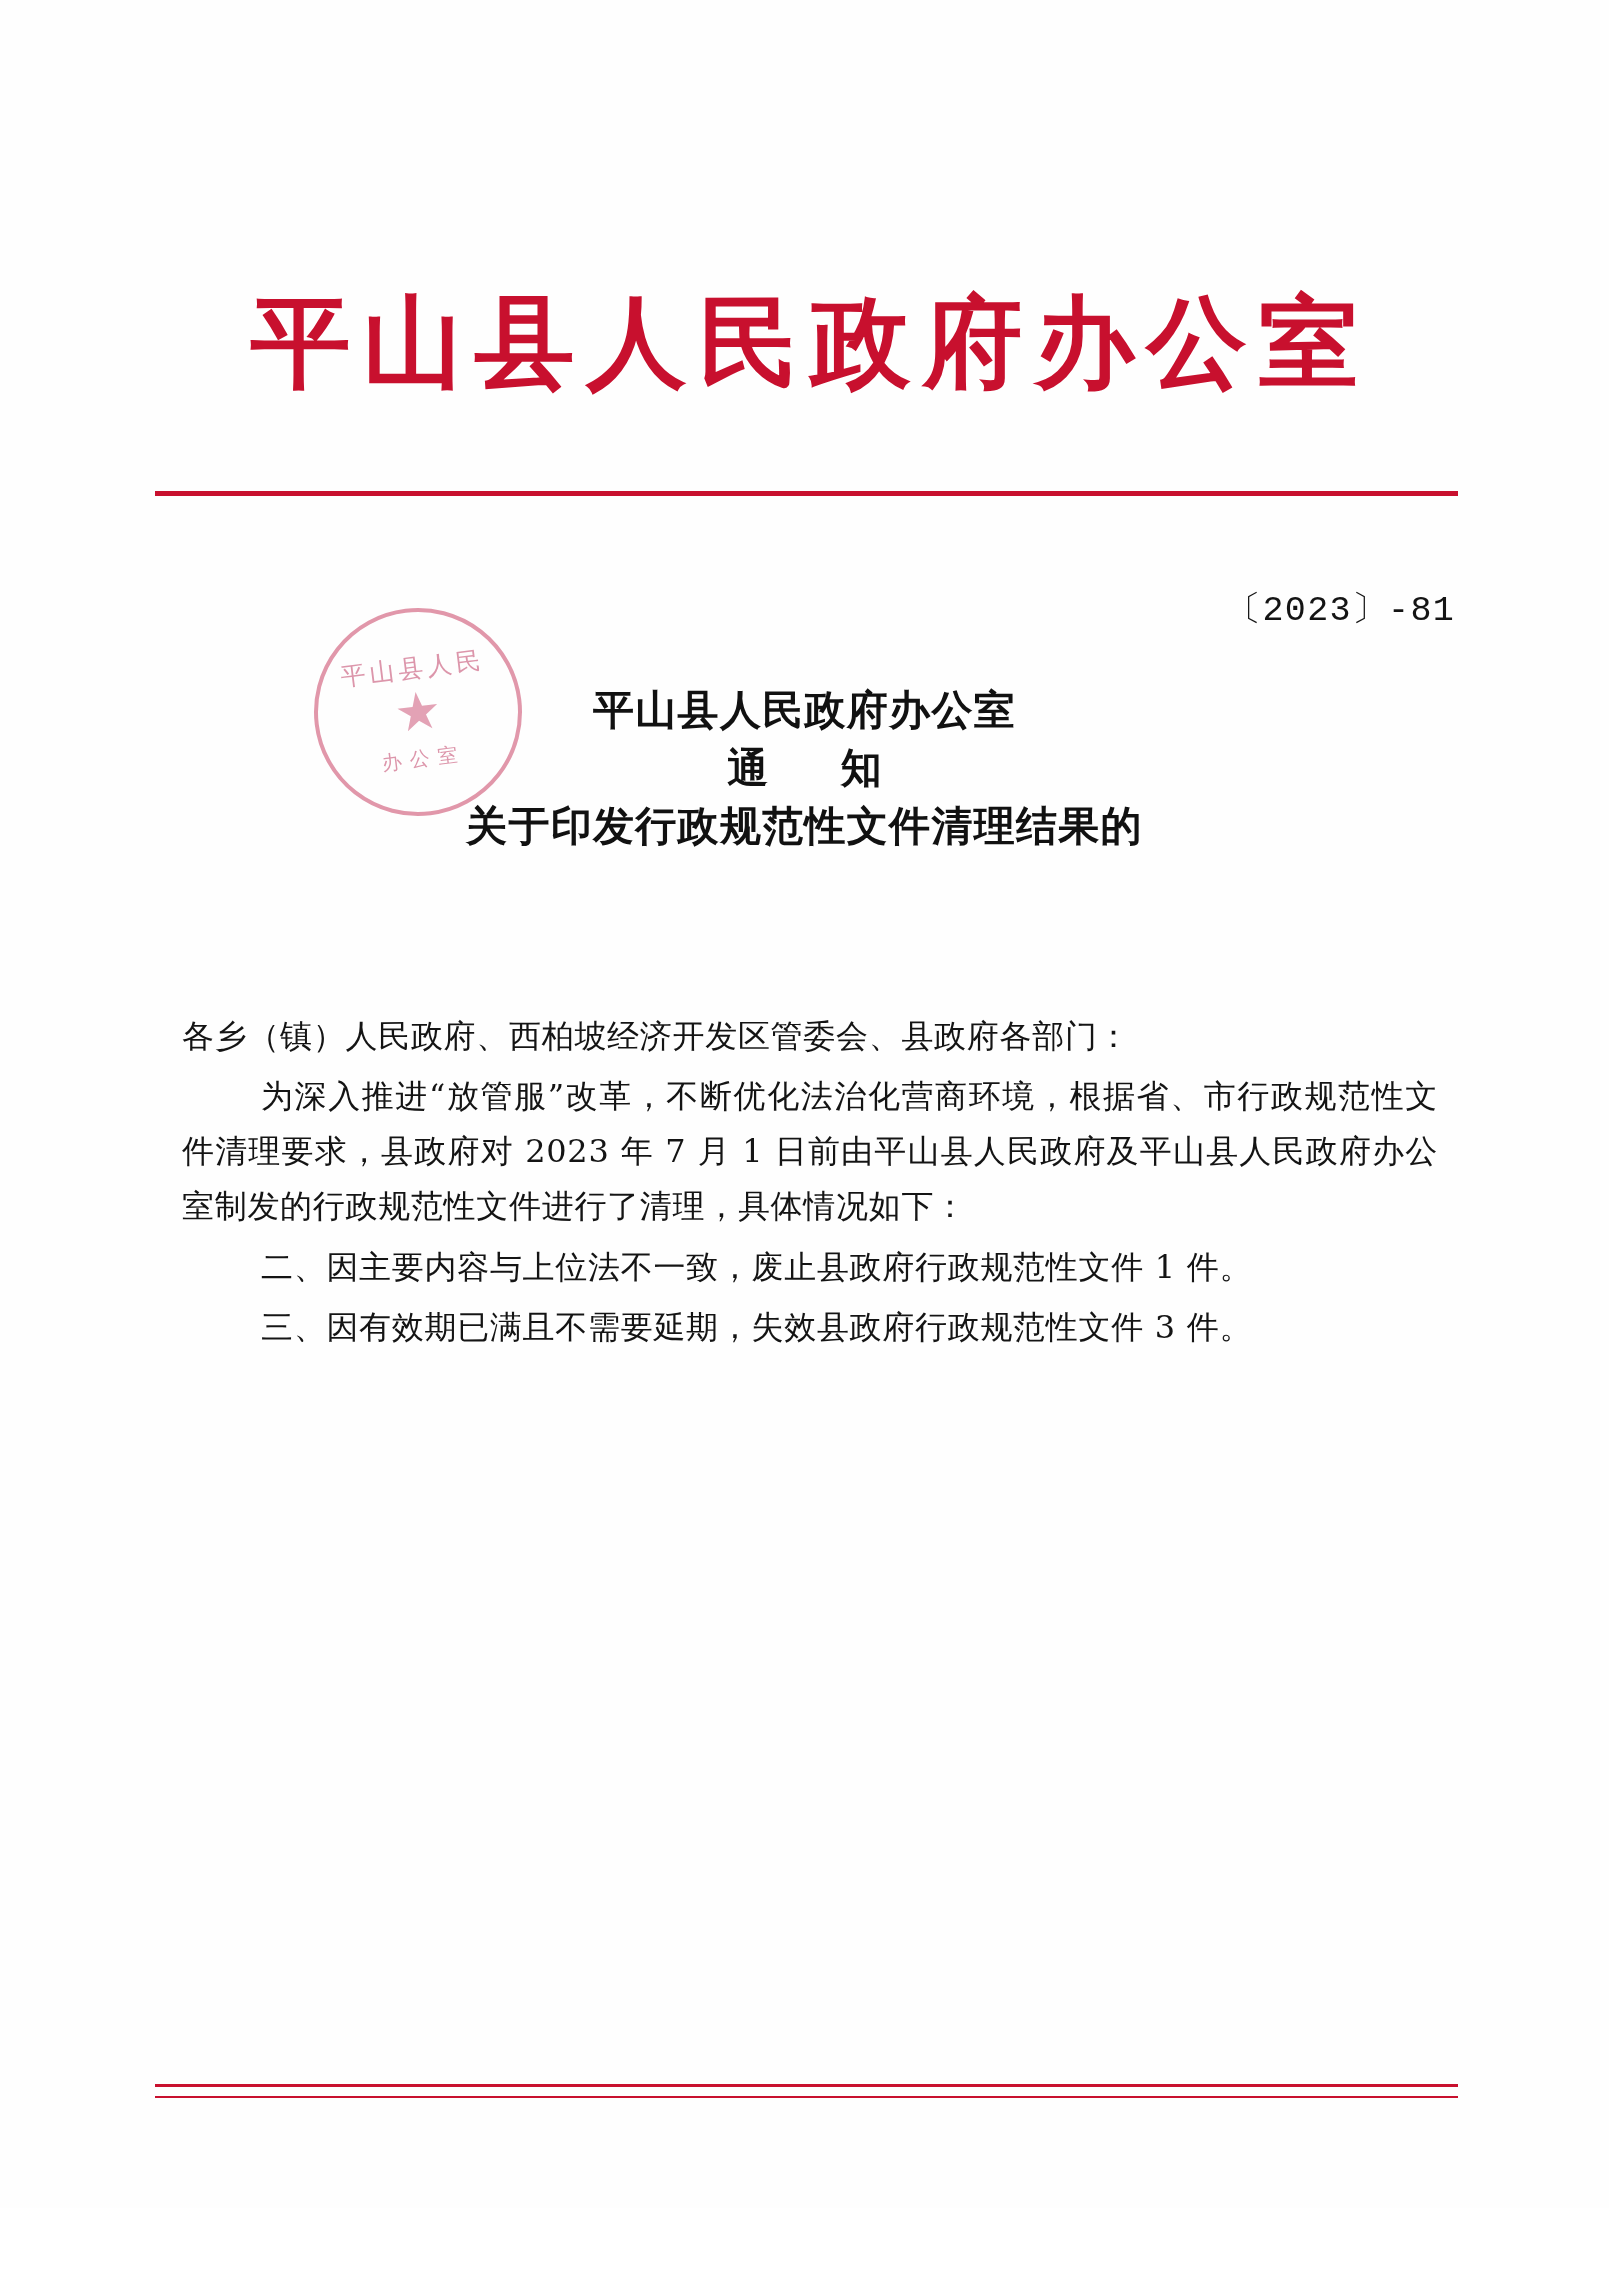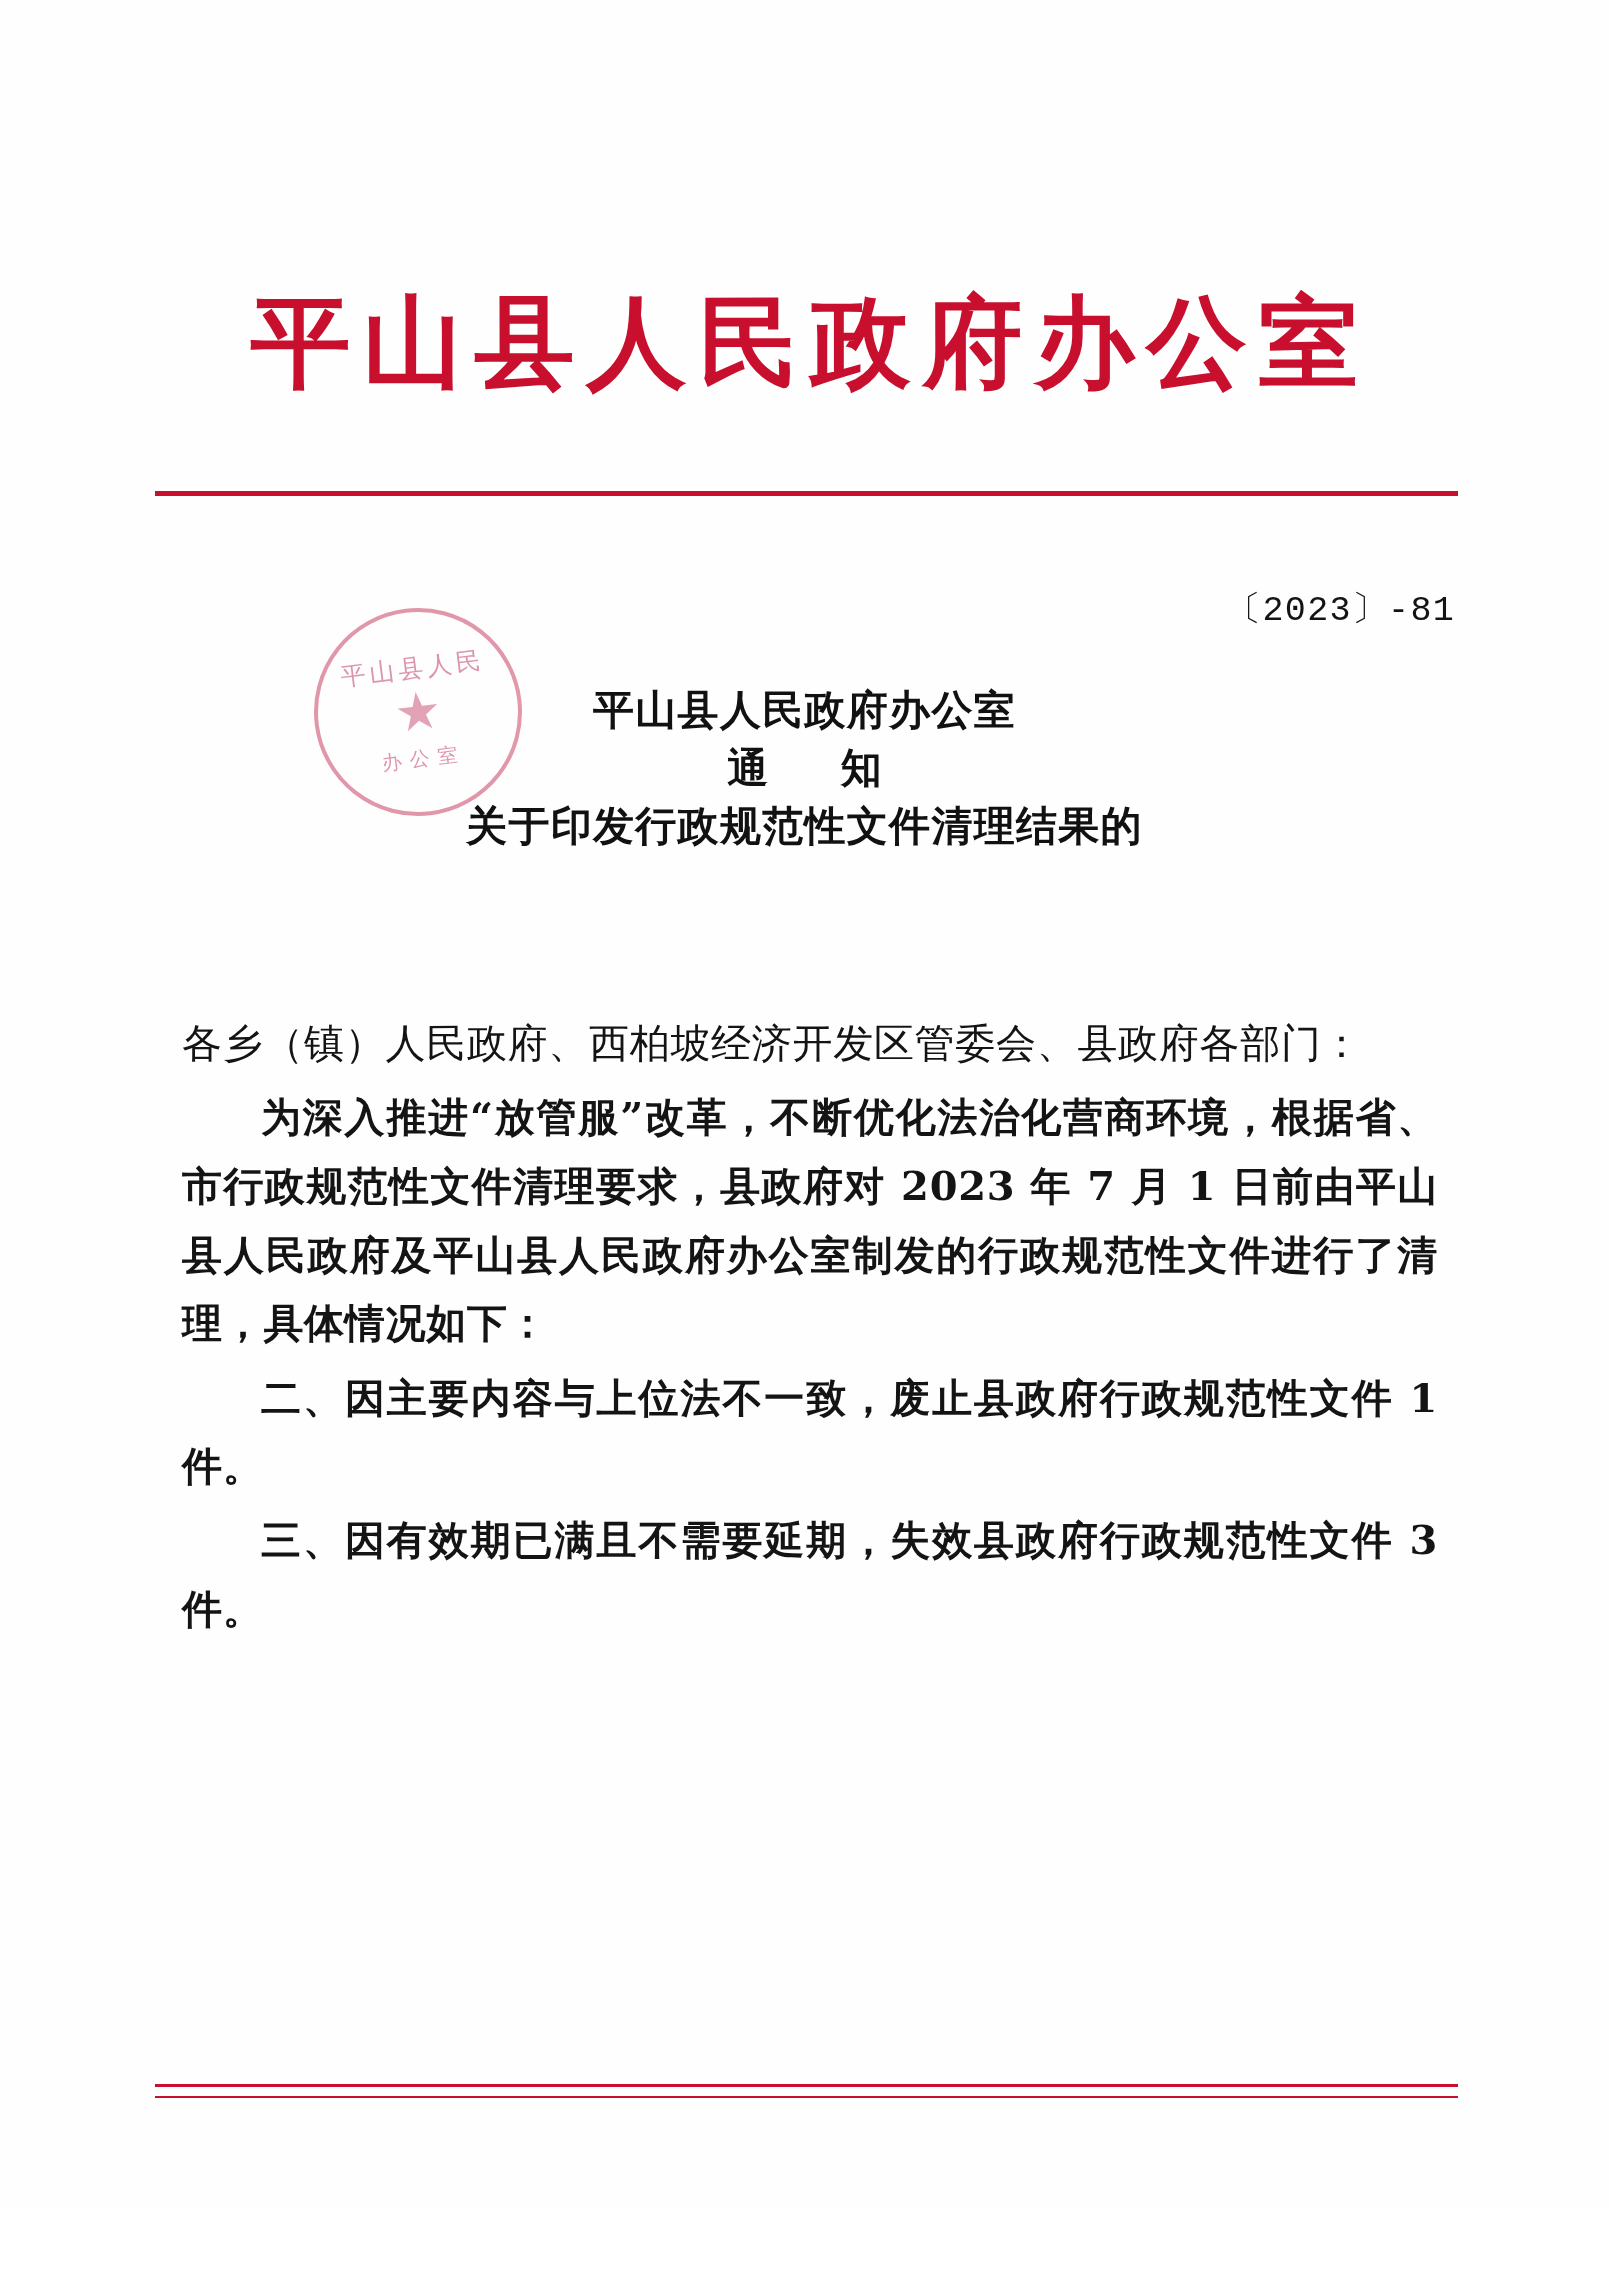--- a/index.html
+++ b/index.html
@@ -123,32 +123,31 @@
     letter-spacing: 29px;
     text-indent: 29px;
   }
   
   .body-text {
     position: absolute;
     top: 1009px;
     left: 182px;
     width: 1256px;
     font-family: "DejaVu Serif", serif;
-    font-size: 40px;
+    font-size: 32px;
     line-height: 1.72;
     color: #141414;
     letter-spacing: 0.7px;
     text-align: justify;
   }
   .para {
     margin: 0 0 5.3px 0;
   }
   .para.indent {
     text-indent: 79px;
-    font-weight: bold;
   }
   
   .footer-rule-1 {
     position: absolute;
     top: 2084px;
     left: 155px;
     width: 1303px;
     height: 3.3px;
     background: #c8102e;
   }

